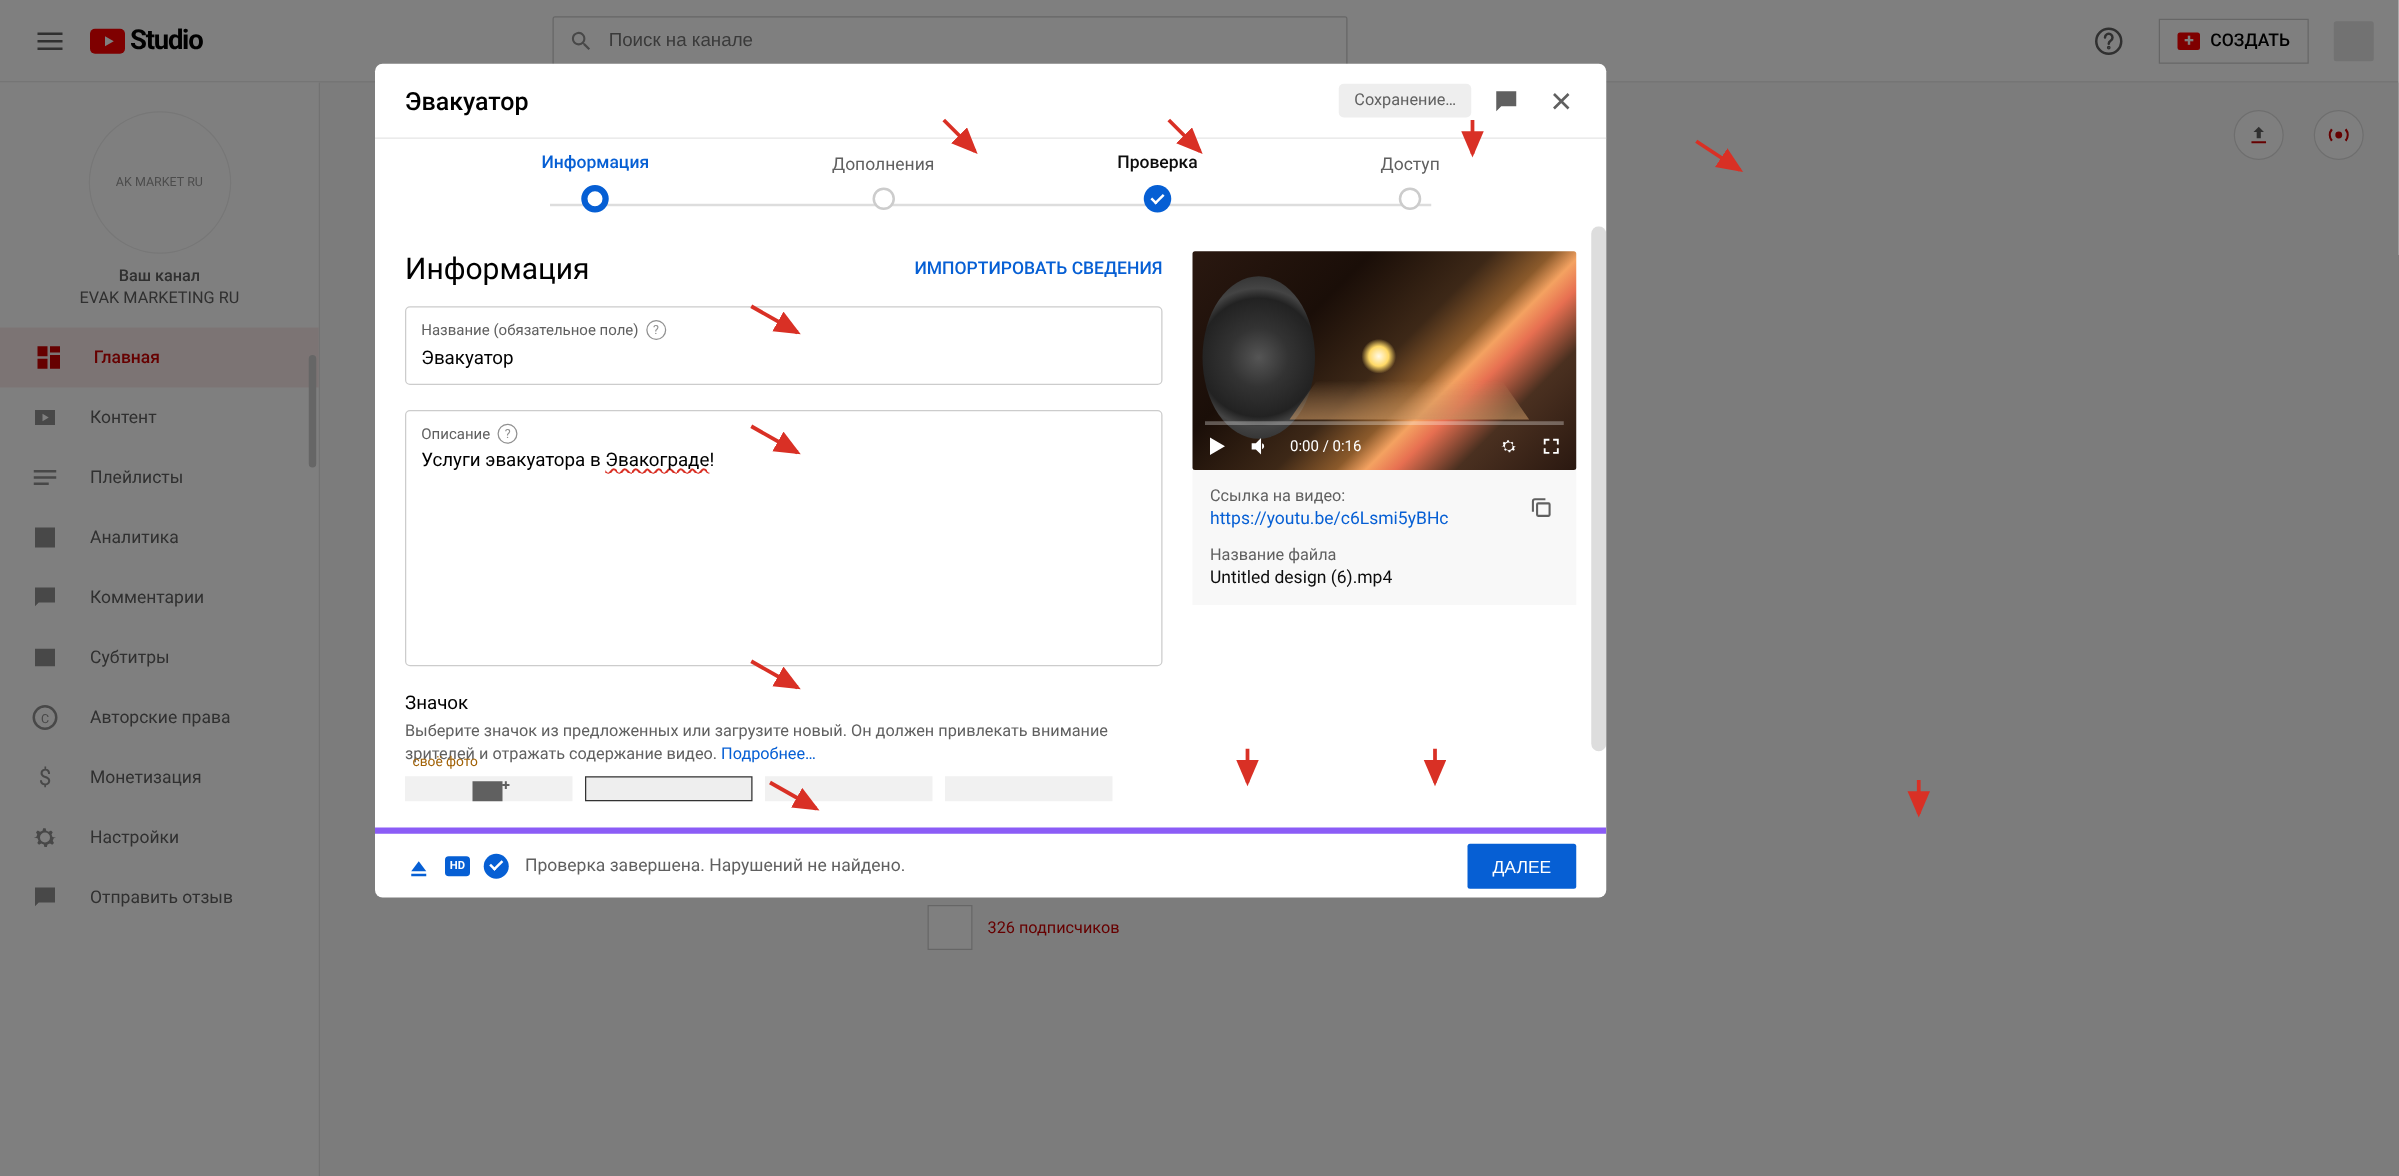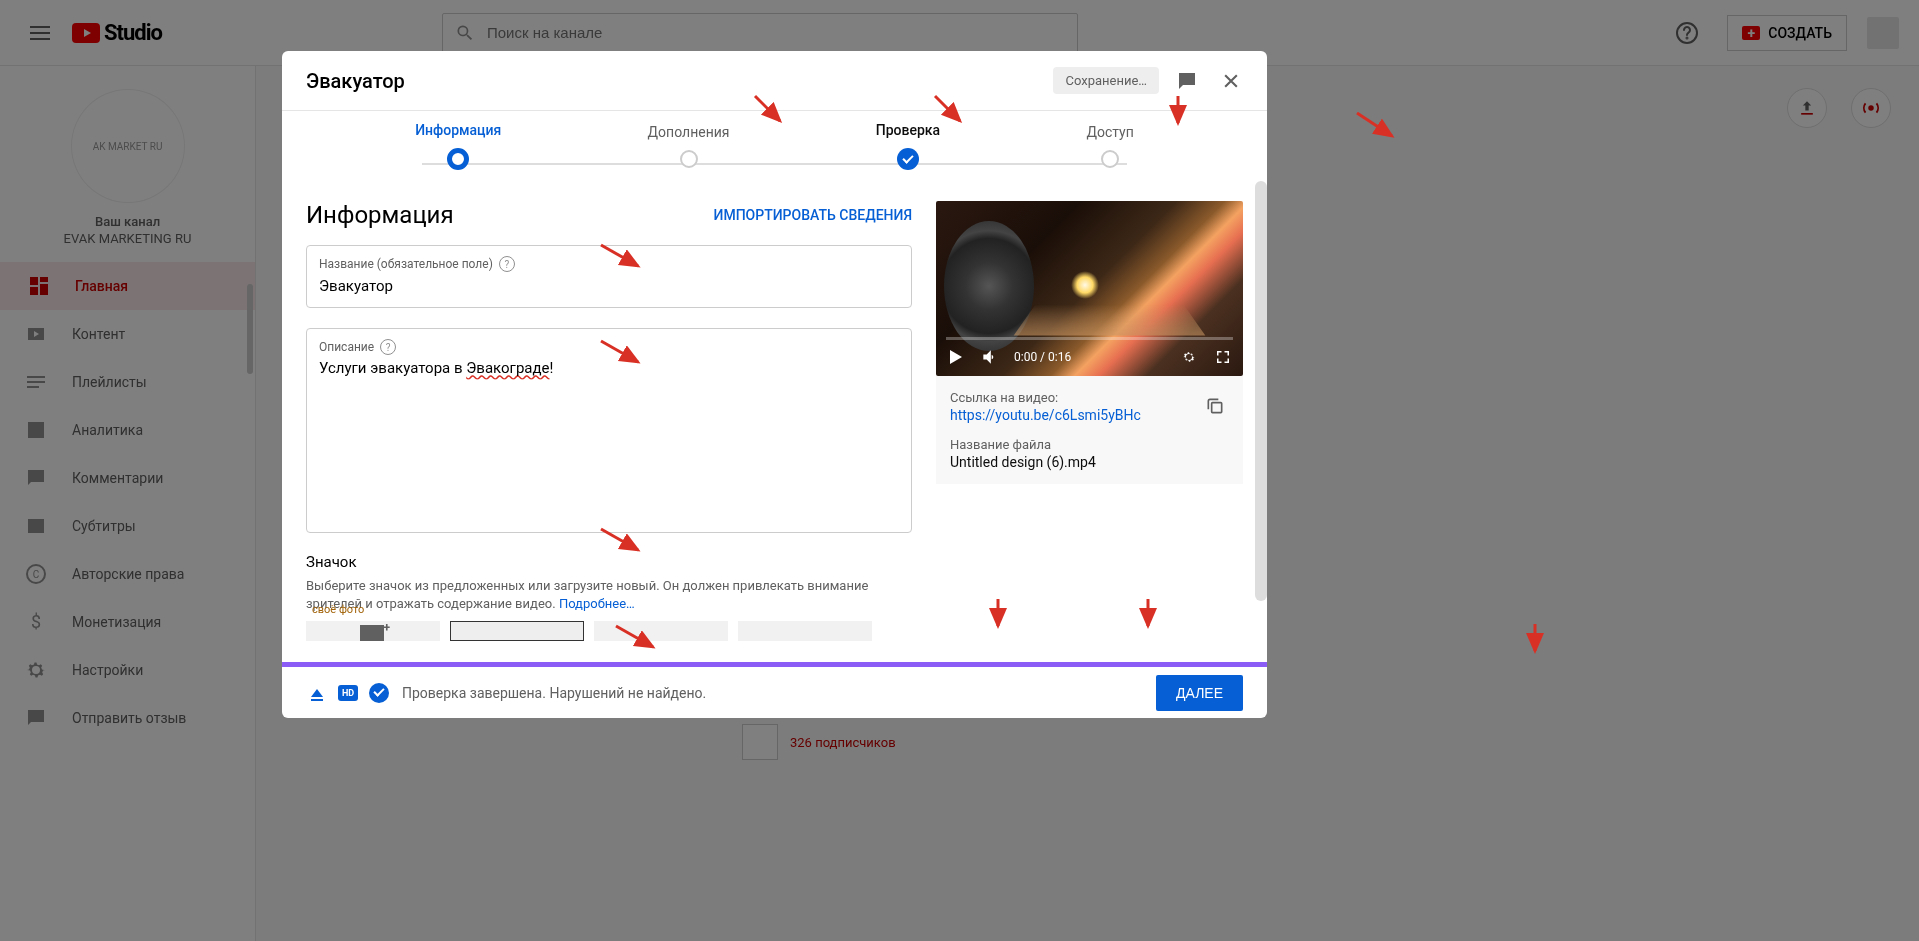--- a/index.html
+++ b/index.html
@@ -39,21 +39,21 @@
 .sidebar-scroll { width: 6px; height: 90px; background: #ccc; position: absolute; right: 2px; top: 218px; border-radius: 3px; }
 
 
 .overlay { position: absolute; inset: 0; background: rgba(0,0,0,0.5); z-index: 5; }
 
 
 .right-actions { position: absolute; right: 28px; top: 88px; display: flex; gap: 24px; z-index: 2; }
 .ra-btn { width: 40px; height: 40px; background: #fff; border-radius: 50%; display: flex; align-items: center; justify-content: center; border: 1px solid #ddd; }
 
 
-.modal { position: absolute; left: 282px; top: 51px; width: 985px; height: 667px; background: #fff; border-radius: 6px; z-index: 10; display: flex; flex-direction: column; overflow: hidden; }
+.modal { position: absolute; left: 300px; top: 51px; width: 985px; height: 667px; background: #fff; border-radius: 6px; z-index: 10; display: flex; flex-direction: column; overflow: hidden; }
 .modal-header { height: 60px; display: flex; align-items: center; padding: 0 24px; border-bottom: 1px solid #e5e5e5; }
 .modal-title { font-size: 20px; font-weight: 500; flex: 1; }
 .saving-badge { background: #eee; padding: 6px 12px; border-radius: 4px; font-size: 13px; color: #606060; margin-right: 16px; }
 .feedback-btn { width: 24px; height: 24px; margin-right: 20px; cursor: pointer; }
 .close-btn { width: 24px; height: 24px; cursor: pointer; font-size: 22px; display: flex; align-items: center; justify-content: center; color: #606060; }
 
 
 .stepper { height: 70px; display: flex; align-items: center; justify-content: space-around; padding: 0 60px; position: relative; }
 .stepper-line { position: absolute; top: 52px; left: 140px; right: 140px; height: 2px; background: #ddd; }
 .step { display: flex; flex-direction: column; align-items: center; gap: 10px; z-index: 1; }

